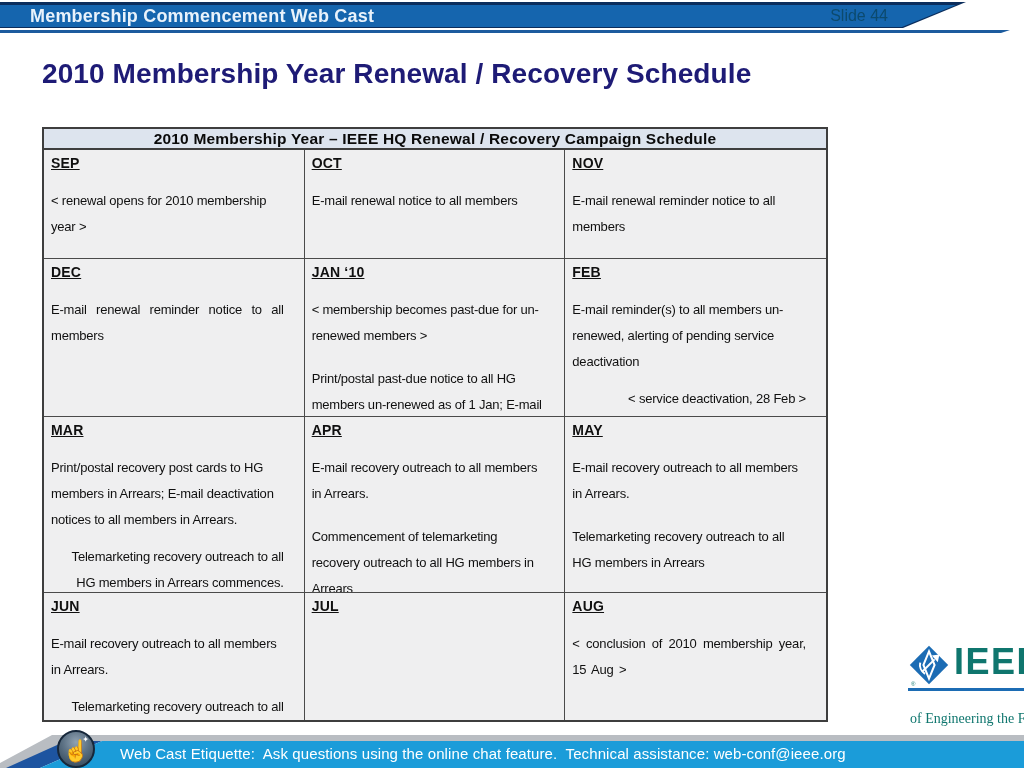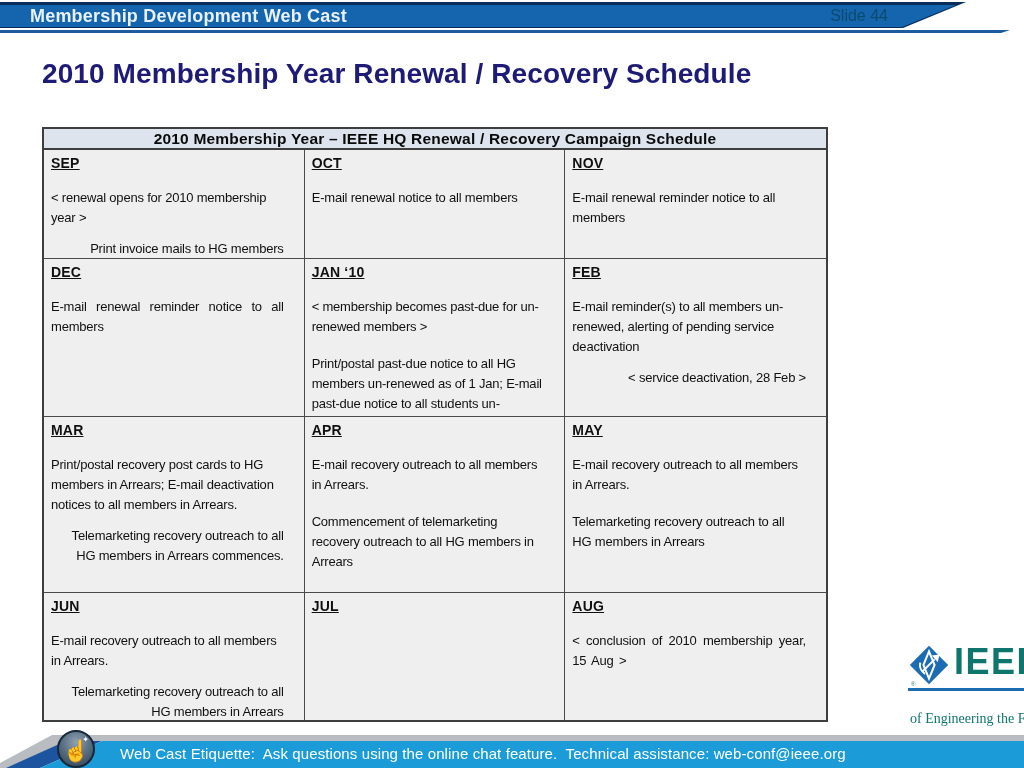--- a/index.html
+++ b/index.html
@@ -39,21 +39,21 @@
     border-right:1px solid #4a4a4a;border-bottom:1px solid #4a4a4a;
     padding:3px 20px 3px 7px;overflow:hidden;box-sizing:border-box;
   }
   .cell:nth-child(3n+1){border-right:none;}
   .cell:nth-child(n+11){border-bottom:none;}
   .month{
     font-size:14px;font-weight:bold;text-decoration:underline;
     letter-spacing:.2px;margin-top:2px;
   }
   .cell p{
-    margin:17px 0 0 0;font-size:13px;line-height:20px;letter-spacing:-.2px;
+    margin:17px 0 0 0;font-size:13px;line-height:26px;letter-spacing:-.2px;
   }
   .cell p.gap-lg{margin-top:11px;text-align:right;}
   .cell p.justify{text-align:justify;word-spacing:2px;}
   
   .ieee{position:absolute;left:904px;top:640px;width:152px;height:92px;color:#0f766e;}
   .ieee-diamond{position:absolute;left:5px;top:5px;}
   .ieee-reg{position:absolute;left:7px;top:41px;font-size:6px;}
   .ieee-word{
     position:absolute;left:50px;top:4px;font-size:36px;font-weight:bold;
     letter-spacing:1.5px;line-height:36px;
@@ -77,21 +77,21 @@
   .hand-spark{position:absolute;right:4px;top:3px;font-size:8px;color:#ffffff;}
 </style>
 </head>
 <body>
 
 <svg class="hdr-svg" width="1024" height="36" aria-hidden="true">
   <polygon points="0,2 966,2 903,28 0,28" fill="#0b2d5c"></polygon>
   <polygon points="0,5 956,5 902,27 0,27" fill="#1565ae"></polygon>
   <polygon points="0,30 1010,30 1001,33 0,33" fill="#1c5b9e"></polygon>
 </svg>
-<div class="hdr-title">Membership Development Web Cast</div>
+<div class="hdr-title">Membership Commencement Web Cast</div>
 <div class="hdr-slide">Slide 44</div>
 
 <div class="slide-title">2010 Membership Year Renewal / Recovery Schedule</div>
 
 <div class="schedule">
   <div class="caption">2010 Membership Year – IEEE HQ Renewal / Recovery Campaign Schedule</div>
 
   <div class="cell">
     <div class="month">SEP</div>
     <p>&lt; renewal  opens for 2010 membership year &gt;</p>

